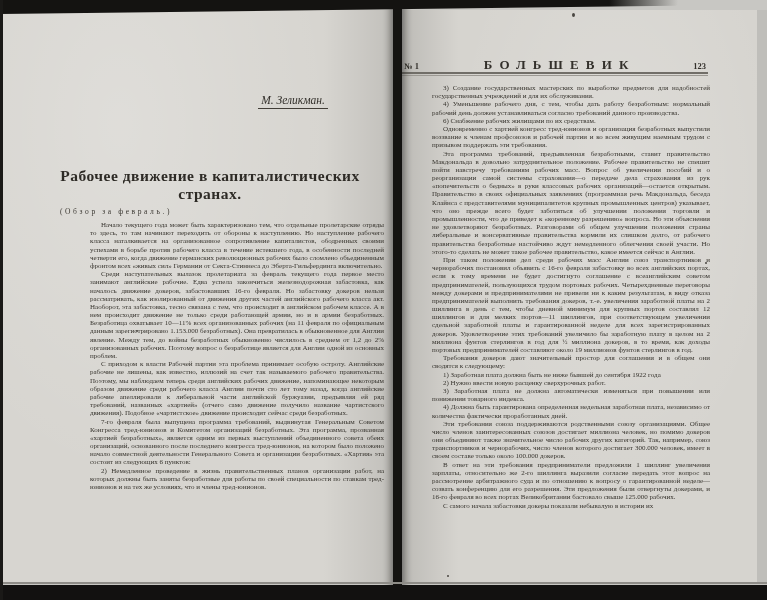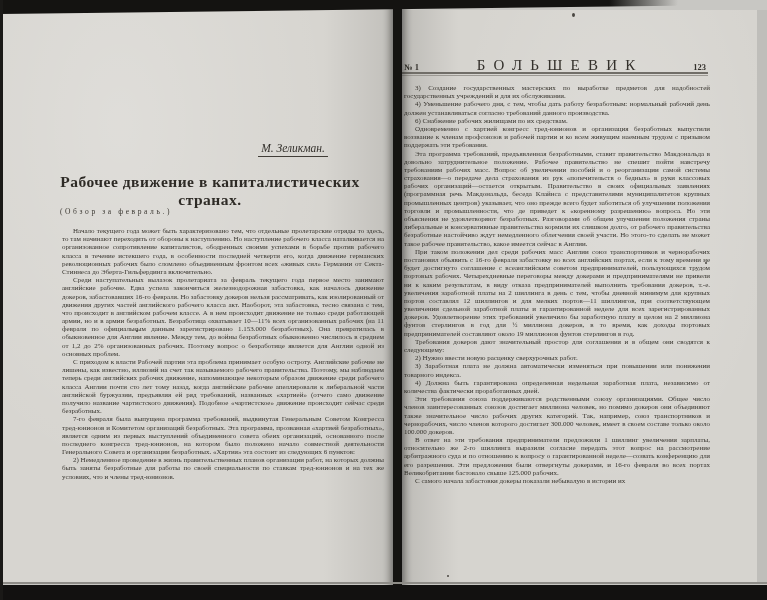--- a/index.html
+++ b/index.html
@@ -62,32 +62,31 @@
     background: #1a1917;
   }
   .right-edge-strip {
     position: absolute; right: 0; top: 10px; width: 10px; bottom: 17px;
     background: #bfbeba;
   }
   .speck { position: absolute; background: #4a4742; border-radius: 50%; }
   .author-block {
     position: absolute; left: 238px; top: 90px; width: 110px;
     text-align: center;
-    margin-top: 48px;
   }
   .author-name {
     display: inline-block;
     font-style: italic;
     font-size: 11.5px;
     border-bottom: 1.5px solid #413d37;
     padding: 0 3px 2px 3px;
     color: #34312c;
   }
   .article-title {
-    position: absolute; left: 60px; top: 173px; width: 300px;
+    position: absolute; left: 60px; top: 167px; width: 300px;
     text-align: center;
     font-weight: bold;
     font-size: 15.5px;
     line-height: 1.18;
     letter-spacing: 0.5px;
     color: #2e2b26;
   }
   .article-subtitle {
     position: absolute; left: 60px; top: 207px; width: 300px;
     text-align: left;
@@ -95,32 +94,32 @@
     letter-spacing: 2.6px;
     color: #3a3731;
   }
   .body-col {
     position: absolute;
     font-size: 7px;
     line-height: 1.17;
     text-align: justify;
     color: #37342e;
   }
-  .body-col p { margin: 0; text-indent: 11px; }
-  .left-body  { left: 62px;  top: 227px; width: 322px; }
+  .body-col p { margin: 0; text-indent: 11px; padding-left: 28px; }
+  .left-body  { left: 62px;  top: 221px; width: 322px; }
   .right-body { left: 404px; top: 84px;  width: 306px; }
   
   .running-head {
     position: absolute; left: 404px; top: 57px; width: 302px;
     display: flex; justify-content: space-between; align-items: baseline;
     color: #33302b;
   }
   .issue-no   { font-size: 8.5px; font-weight: bold; }
   .journal-title {
-    font-size: 15px; font-weight: normal;
+    font-size: 13px; font-weight: bold;
     letter-spacing: 0.55em;
     text-indent: 0.55em; 
   }
   .folio { font-size: 8.5px; font-weight: bold; }
   .head-rule {
     position: absolute; left: 402px; top: 72px; width: 306px; height: 2px;
     background: #716e68;
   }
   .head-rule-2 {
     position: absolute; left: 402px; top: 75px; width: 306px; height: 1px;
@@ -162,20 +161,21 @@
   <div class="head-rule-2"></div>
 
   <div class="body-col right-body">
     <p>3) Создание государственных мастерских по выработке предметов для надобностей государственных учреждений и для их обслуживания.</p>
     <p>4) Уменьшение рабочего дня, с тем, чтобы дать работу безработным: нормальный рабочий день должен устанавливаться согласно требований данного производства.</p>
     <p>6) Снабжение рабочих жилищами по их средствам.</p>
     <p>Одновременно с хартией конгресс тред-юнионов и организация безработных выпустили воззвание к членам профсоюзов и рабочей партии и ко всем живущим наемным трудом с призывом поддержать эти требования.</p>
     <p>Эта программа требований, предъявленная безработными, ставит правительство Макдональда в довольно затруднительное положение. Рабочее правительство не спешит пойти навстречу требованиям рабочих масс. Вопрос об увеличении пособий и о реорганизации самой системы страхования—о передаче дела страхования из рук «попечительств о бедных» в руки классовых рабочих организаций—остается открытым. Правительство в своих официальных заявлениях (программная речь Макдональда, беседа Клайнса с представителями муниципалитетов крупных промышленных центров) указывает, что оно прежде всего будет заботиться об улучшении положения торговли и промышленности, что де приведет к «коренному разрешению» вопроса. Но эти объяснения не удовлетворяют безработных. Разговорами об общем улучшении положения страны либеральные и консервативные правительства кормили их слишком долго, от рабочего правительства безработные настойчиво ждут немедленного облегчения своей участи. Но этого-то сделать не может такое рабочее правительство, какое имеется сейчас в Англии.</p>
     <p>При таком положении дел среди рабочих масс Англии союз транспортников и чернорабочих постановил объявить с 16-го февраля забастовку во всех английских портах, если к тому времени не будет достигнуто соглашение с всеанглийским советом предпринимателей, пользующихся трудом портовых рабочих. Четырехдневные переговоры между докерами и предпринимателями не привели ни к каким результатам, в виду отказа предпринимателей выполнить требования докеров, т.-е. увеличения заработной платы на 2 шиллинга в день с тем, чтобы дневной минимум для крупных портов составлял 12 шиллингов и для мелких портов—11 шиллингов, при соответствующем увеличении сдельной заработной платы и гарантированной неделе для всех зарегистрированных докеров. Удовлетворение этих требований увеличило бы заработную плату в целом на 2 миллиона фунтов стерлингов в год для ½ миллиона докеров, в то время, как доходы портовых предпринимателей составляют около 19 миллионов фунтов стерлингов в год.</p>
     <p>Требования докеров дают значительный простор для соглашения и в общем они сводятся к следующему:</p>
+    <p>1) Заработная плата должна быть не ниже бывшей до сентября 1922 года</p>
     <p>2) Нужно ввести новую расценку сверхурочных работ.</p>
     <p>3) Заработная плата не должна автоматически изменяться при повышении или понижении товарного индекса.</p>
     <p>4) Должна быть гарантирована определенная недельная заработная плата, независимо от количества фактически проработанных дней.</p>
     <p>Эти требования союза поддерживаются родственными союзу организациями. Общее число членов заинтересованных союзов достигает миллиона человек, но помимо докеров они объединяют также значительное число рабочих других категорий. Так, например, союз транспортников и чернорабочих, число членов которого достигает 300.000 человек, имеет в своем составе только около 100.000 докеров.</p>
     <p>В ответ на эти требования предприниматели предложили 1 шиллинг увеличения зарплаты, относительно же 2-го шиллинга выразили согласие передать этот вопрос на рассмотрение арбитражного суда и по отношению к вопросу о гарантированной неделе—созвать конференцию для его разрешения. Эти предложения были отвергнуты докерами, и 16-го февраля во всех портах Великобритании бастовало свыше 125.000 рабочих.</p>
     <p>С самого начала забастовки докеры показали небывалую в истории их</p>
   </div>
 
   <div class="gutter"></div>
   <div class="top-edge"></div>

